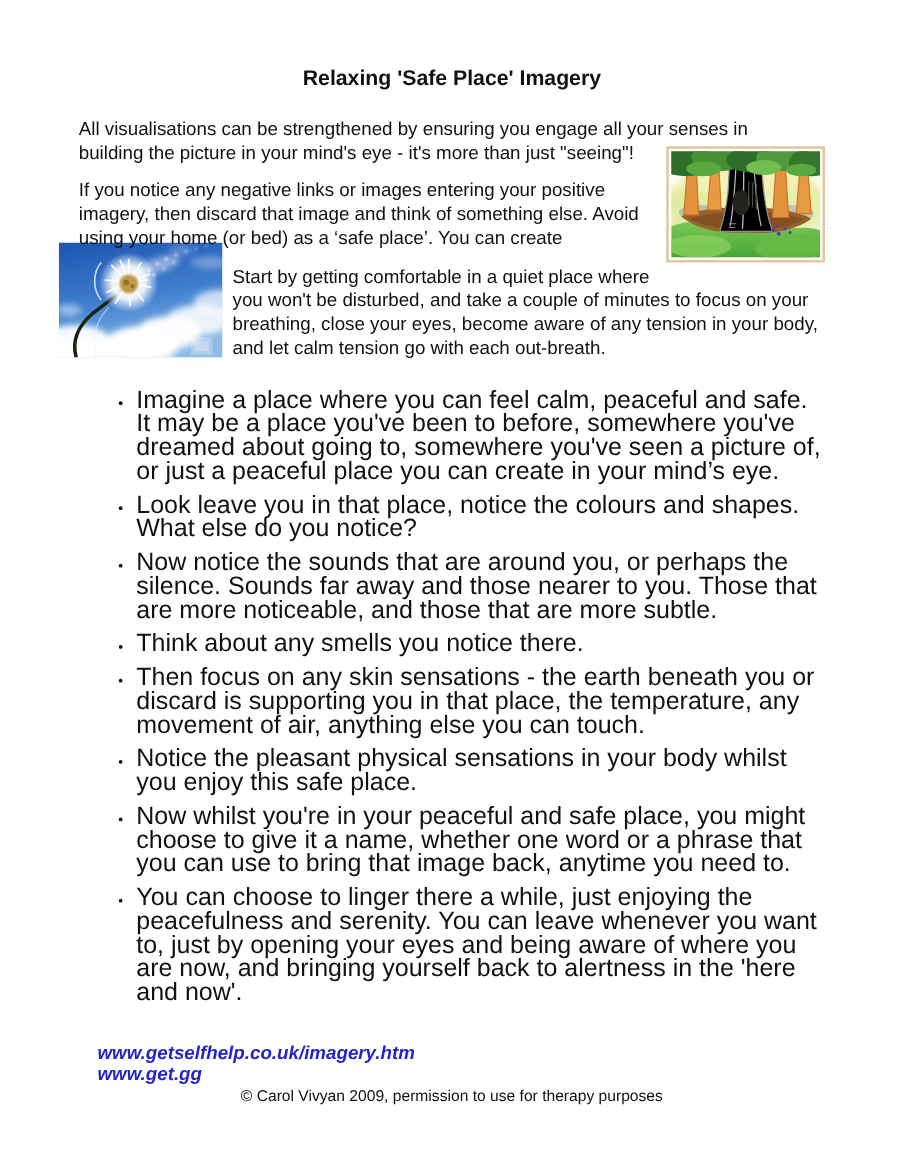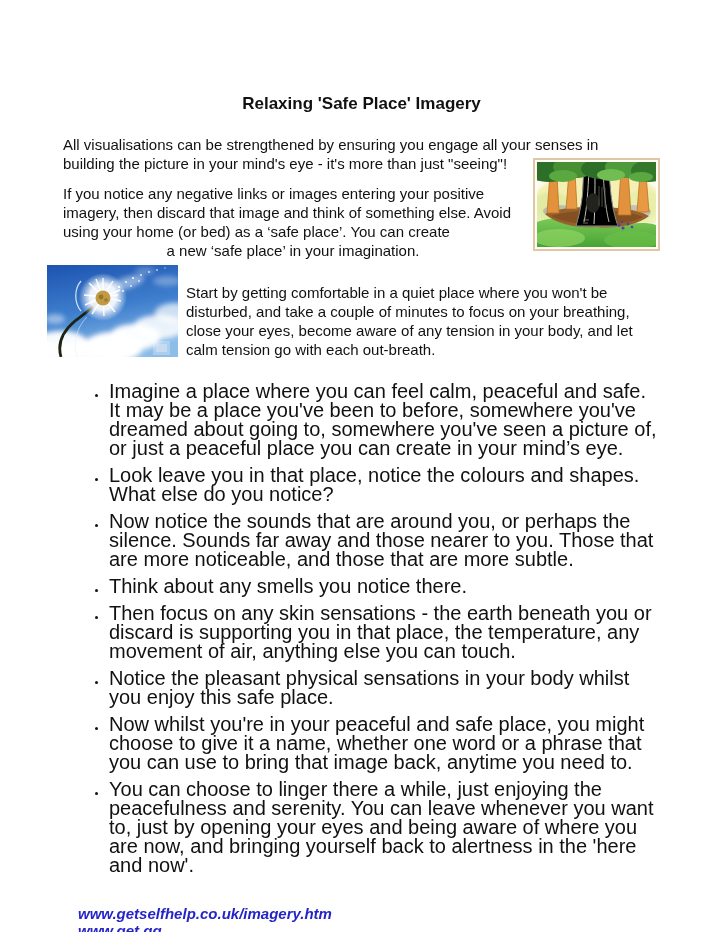--- a/index.html
+++ b/index.html
@@ -6,21 +6,21 @@
   html, body { margin: 0; padding: 0; }
   body {
     width: 722px; height: 932px;
     background: #ffffff;
     overflow: hidden;
     font-family: "Liberation Sans", "DejaVu Sans", sans-serif;
     color: #111111;
   }
   .page {
     width: 722px; height: 932px;
-    padding: 94px 62px 0 63px;
+    padding: 53px 62px 0 63px;
   }
   h1.title {
     font-size: 17px; font-weight: bold; text-align: center;
     margin: 0 0 21px 0; color: #111;
   }
   p { margin: 0 0 11px 0; font-size: 15px; line-height: 19px; }
   p.no-gap { margin-bottom: 0; }
   .center-line { text-align: center; margin: 0 80px 11px 0; font-size: 15px; line-height: 19px; }
 
   .tree-figure {
@@ -148,21 +148,20 @@
           <circle cx="91" cy="62" r="1.4"></circle>
             <circle cx="95" cy="65" r="1.3"></circle>
           <circle cx="85" cy="60" r="1.2"></circle>
         </g>
         <path d="M46,58 L52,58 M46,61 L51,61" stroke="#8a8a80" stroke-width="0.8"></path>
       </svg>
     </div>
 
     <p>building the picture in your mind's eye - it's more than just "seeing"!</p>
     <p class="no-gap">If you notice any negative links or images entering your positive imagery, then discard that image and think of something else.  Avoid using your home (or bed) as a ‘safe place’.  You can create</p>
-    <div class="center-line">a new ‘safe place’ in your imagination.</div>
   </div>
 
   <div class="start-section">
     <div class="dandelion-figure">
       <svg viewBox="0 0 131 92" xmlns="http://www.w3.org/2000/svg">
         <defs>
           <linearGradient id="skyG" x1="0" y1="0" x2="0.25" y2="1">
             <stop offset="0" stop-color="#1c53b0"></stop>
             <stop offset="0.55" stop-color="#3f7fce"></stop>
             <stop offset="1" stop-color="#8cbce8"></stop>

